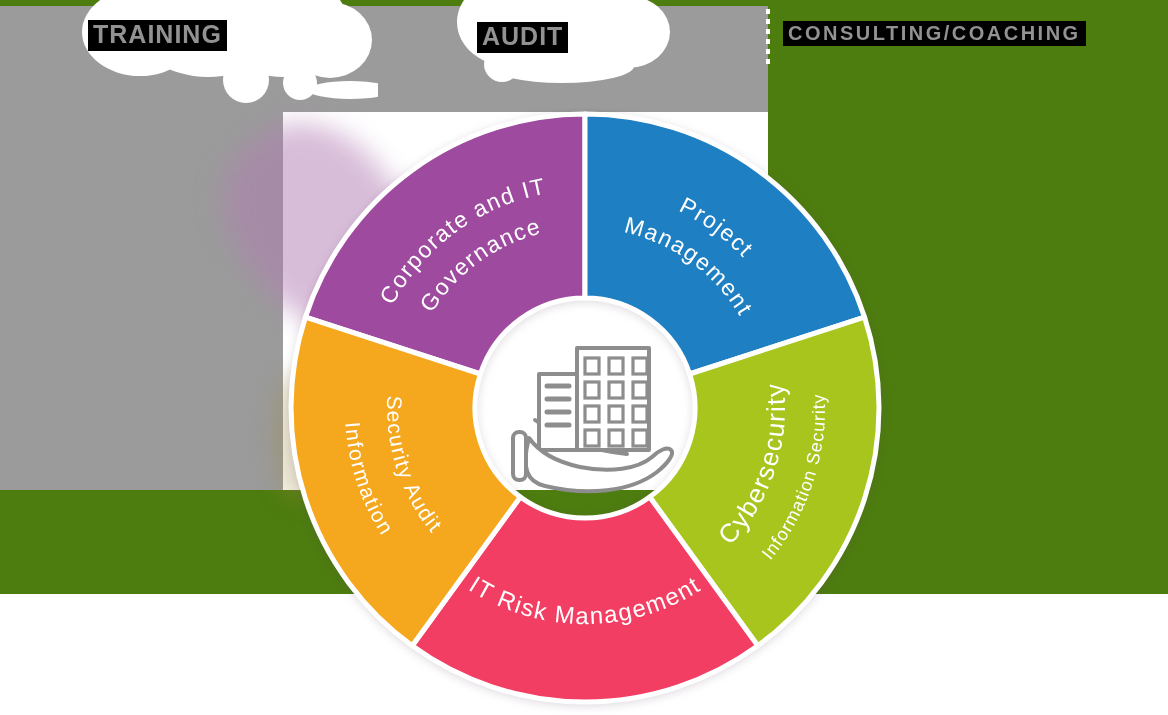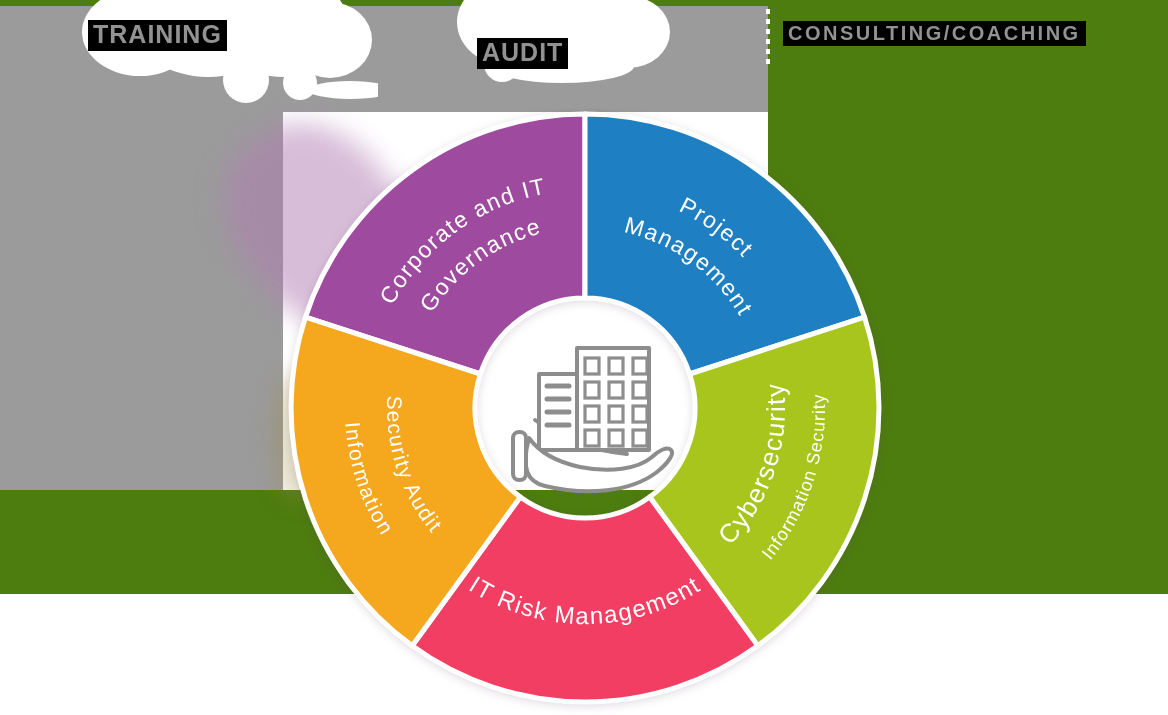--- a/index.html
+++ b/index.html
@@ -18,21 +18,21 @@
   
   .cloud-svg { position:absolute; }
   #cloud1 { left:78px; top:0; }
   #cloud2 { left:450px; top:0; }
 
   
   .banner-label { position:absolute; background:#000000; color:#929292;
                   font-weight:bold; line-height:1.1; padding:1px 5px 2px 5px;
                   white-space:nowrap; }
   #training-label   { left:88px;  top:20px; font-size:25px; letter-spacing:1px; }
-  #audit-label      { left:477px; top:38px; font-size:25px; letter-spacing:1px; }
+  #audit-label      { left:477px; top:22px; font-size:25px; letter-spacing:1px; }
   #consulting-label { left:783px; top:21px; font-size:20px; letter-spacing:2.5px; }
 
   
   .chart-box { position:absolute; left:283px; top:112px; width:485px; height:378px;
                background:#ffffff; }
 
   
   .blob { position:absolute; border-radius:45%; pointer-events:none; }
   .blob-lavender { left:238px; top:118px; width:165px; height:215px;
                    background:rgba(177,123,180,0.5); filter:blur(13px);

